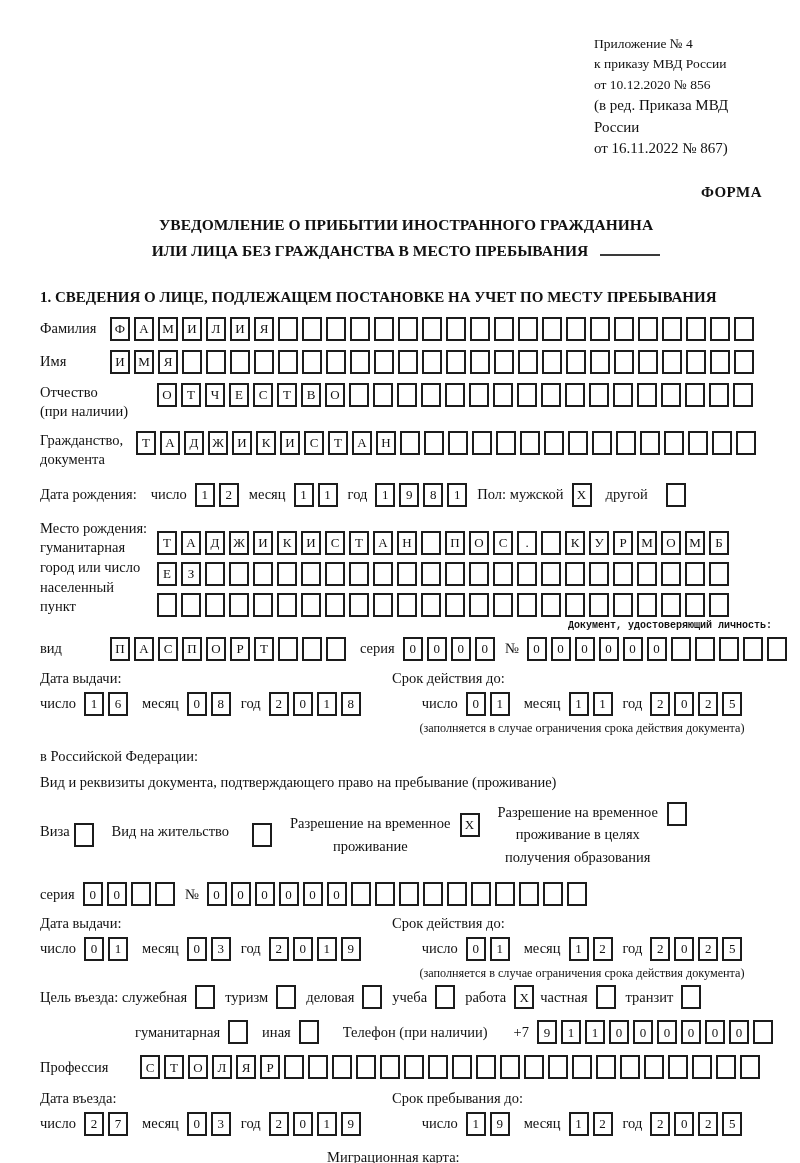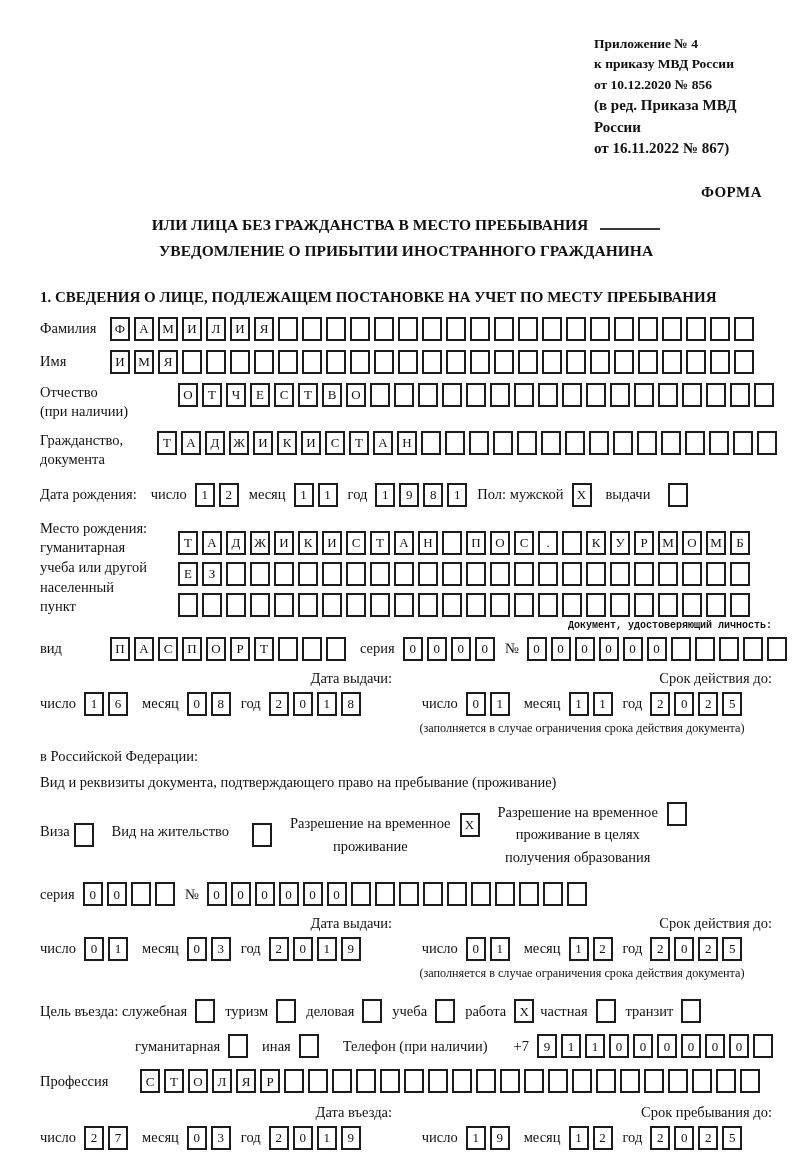--- a/index.html
+++ b/index.html
@@ -4,53 +4,53 @@
 <style>
   html,body { margin:0; padding:0; background:#ffffff; }
   .page {
     width:800px; min-height:1163px; box-sizing:border-box;
     padding:34px 28px 24px 40px;
     background:#fff; color:#111;
     font-family:"Liberation Serif","DejaVu Serif",serif;
     font-size:14.5px; line-height:1.35;
   }
   
-  .hdr-block { width:178px; margin-left:auto; font-size:13.5px; line-height:1.5;font-weight:bold; }
+  .hdr-block { width:178px; margin-left:auto; font-size:13.5px; line-height:1.5; }
   .hdr-sub { font-size:15px; line-height:1.45; }
   .form-label { text-align:right; padding-right:10px; font-weight:bold; font-size:15px; margin:22px 0 10px; letter-spacing:0.5px; }
   .title { text-align:center; font-weight:bold; font-size:15.5px; line-height:1.65; margin-top:8px; }
   .blank-line { display:inline-block; width:60px; border-bottom:2.5px solid #3a3a3a; height:0.85em; margin-left:12px; }
   .sec { font-weight:bold; font-size:15px; margin:24px 0 4px; }
 
   
   .row { display:flex; align-items:center; margin-top:9px; }
   .row-top { align-items:flex-start; }
   .grp { display:flex; align-items:center; }
   .lbl { margin-right:8px; white-space:nowrap; }
-  .lbl2 { margin-right:25px;font-family:Liberation Serif, serif; }
+  .lbl2 { margin-right:4px;font-family:Liberation Serif, serif; }
   .w62 { width:62px; flex:0 0 62px; }
   .w92 { width:92px; flex:0 0 92px; }
   .w113 { width:113px; flex:0 0 113px; }
   .w150 { width:150px; flex:0 0 150px; }
   .ml6 { margin-left:6px; } .ml10 { margin-left:10px; } .ml14 { margin-left:14px; } .ml18 { margin-left:18px; } .ml24 { margin-left:24px; }
   .boxes { display:flex; gap:4px; flex:0 0 auto; }
   .cell {
     width:16px; height:20px; flex:0 0 auto;
     border:2px solid #1c1c1c; background:#fff;
     display:inline-flex; align-items:center; justify-content:center;
     font-size:13px; font-family:"Liberation Serif","DejaVu Serif",serif;
   }
   .stack { display:flex; flex-direction:column; gap:7px; }
   .center-bold { text-align:right; font-weight:bold; margin-top:10px; font-size:10px;font-family:Liberation Mono, monospace; }
 
   
   .datepair { display:flex; margin-top:8px; }
   .dcol-l { width:352px; flex:0 0 352px; }
   .dcol-r { flex:1; }
-  .dhead { text-align:right; margin-bottom:3px; }
+  .dhead { text-align:left; margin-bottom:3px; }
   .dnote { font-size:12.2px; text-align:center; margin-top:4px; white-space:nowrap; }
 
   .para { margin-top:12px; line-height:1.75; }
   .cbrow { display:flex; align-items:center; margin-top:6px; gap:18px; }
   .cb-item { display:flex; align-items:flex-start; gap:9px; }
   .cb-label { text-align:center; line-height:1.55; }
   .cb-item .boxes { margin-top:1px; }
 </style>
 </head>
 <body>
@@ -61,22 +61,22 @@
     <div>Приложение № 4</div>
     <div>к приказу МВД России</div>
     <div>от 10.12.2020 № 856</div>
     <div class="hdr-sub">(в ред. Приказа МВД России</div>
     <div class="hdr-sub">от 16.11.2022 № 867)</div>
   </div>
 
   <div class="form-label">ФОРМА</div>
 
   <div class="title">
+    <div>УВЕДОМЛЕНИЕ О ПРИБЫТИИ ИНОСТРАННОГО ГРАЖДАНИНА</div>
     <div><span>ИЛИ ЛИЦА БЕЗ ГРАЖДАНСТВА В МЕСТО ПРЕБЫВАНИЯ</span><span class="blank-line"></span></div>
-    <div>УВЕДОМЛЕНИЕ О ПРИБЫТИИ ИНОСТРАННОГО ГРАЖДАНИНА</div>
   </div>
 
   <div class="sec">1. СВЕДЕНИЯ О ЛИЦЕ, ПОДЛЕЖАЩЕМ ПОСТАНОВКЕ НА УЧЕТ ПО МЕСТУ ПРЕБЫВАНИЯ</div>
 
   <div class="row">
     <span class="lbl w62">Фамилия</span>
     <span class="boxes">
         <span class="cell">Ф</span>
         <span class="cell">А</span>
         <span class="cell">М</span>
@@ -225,31 +225,31 @@
     <span class="boxes">
         <span class="cell">1</span>
         <span class="cell">9</span>
         <span class="cell">8</span>
         <span class="cell">1</span>
       </span>
     <span class="lbl ml10">Пол: мужской</span>
     <span class="boxes">
         <span class="cell">X</span>
       </span>
-    <span class="lbl ml14">выдачи</span>
+    <span class="lbl ml14">другой</span>
     <span class="boxes ml10">
         <span class="cell"></span>
       </span>
   </div>
 
   <div class="row row-top" style="margin-top:12px;align-items:flex-end;">
     <span class="lbl2 w113">
       <div>Место рождения:</div>
       <div>гуманитарная</div>
-      <div>учеба или другой</div>
+      <div>город или число</div>
       <div>населенный пункт</div>
     </span>
     <span class="stack">
       <span class="boxes">
           <span class="cell">Т</span>
           <span class="cell">А</span>
           <span class="cell">Д</span>
           <span class="cell">Ж</span>
           <span class="cell">И</span>
           <span class="cell">К</span>
@@ -523,21 +523,21 @@
             <span class="cell">2</span>
             <span class="cell">0</span>
             <span class="cell">2</span>
             <span class="cell">5</span>
           </span>
       </div>
       <div class="dnote">(заполняется в случае ограничения срока действия документа)</div>
     </div>
   </div>
 
-  <div class="row" style="margin-top:18px;">
+  <div class="row" style="margin-top:4px;">
     <span class="lbl">Цель въезда: служебная</span>
     <span class="boxes">
         <span class="cell"></span>
       </span>
     <span class="lbl ml10">туризм</span>
     <span class="boxes">
         <span class="cell"></span>
       </span>
     <span class="lbl ml10">деловая</span>
     <span class="boxes">

